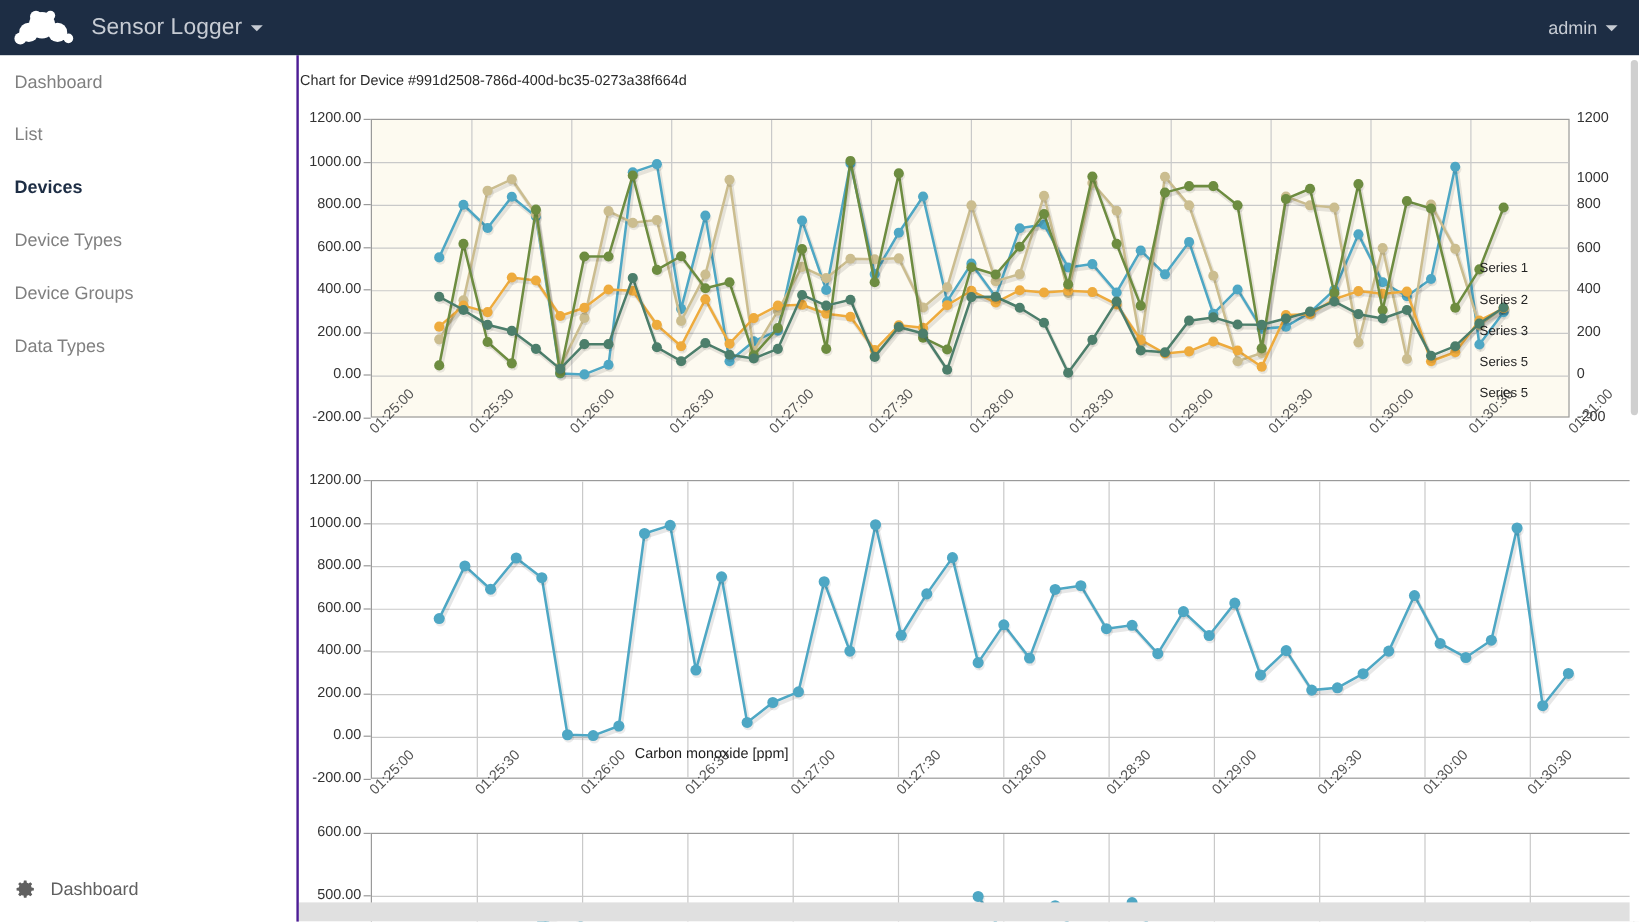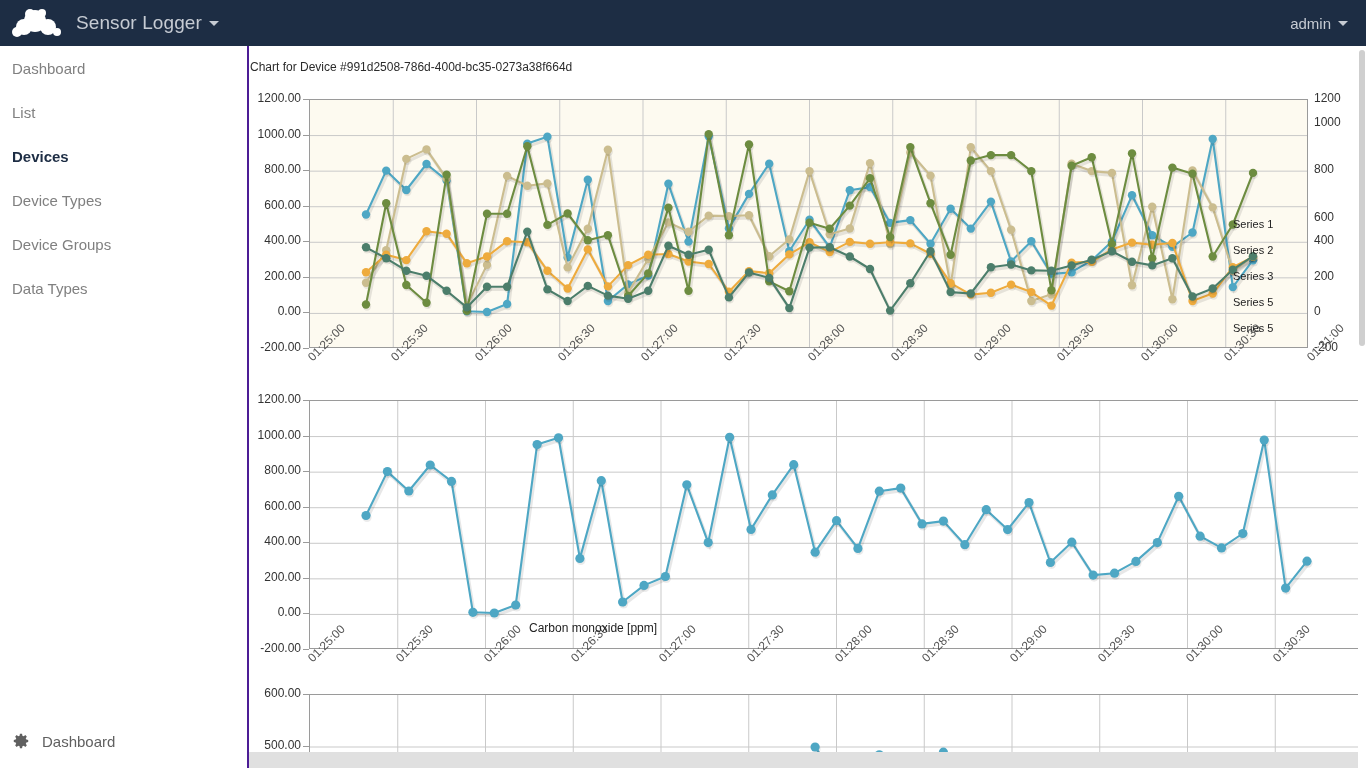--- a/index.html
+++ b/index.html
@@ -666,23 +666,23 @@
       <div class="axis-label" style="left: 0px; width: 52px; top: 116.143px;">800.00</div>
       <div style="position: absolute; background: rgb(154, 154, 154); width: 6px; height: 1px; left: 54px; top: 124.143px;"></div>
       <div class="axis-label" style="left: 0px; width: 52px; top: 80.5714px;">1000.00</div>
       <div style="position: absolute; background: rgb(154, 154, 154); width: 6px; height: 1px; left: 54px; top: 88.5714px;"></div>
       <div class="axis-label" style="left: 0px; width: 52px; top: 45px;">1200.00</div>
       <div style="position: absolute; background: rgb(154, 154, 154); width: 6px; height: 1px; left: 54px; top: 53px;"></div>
       <div class="axis-label axis-label-r" style="left: 1065px; top: 294px;">-200</div>
       <div class="axis-label axis-label-r" style="left: 1065px; top: 258.429px;">0</div>
       <div class="axis-label axis-label-r" style="left: 1065px; top: 222.857px;">200</div>
       <div class="axis-label axis-label-r" style="left: 1065px; top: 187.286px;">400</div>
-      <div class="axis-label axis-label-r" style="left: 1065px; top: 164px;">600</div>
+      <div class="axis-label axis-label-r" style="left: 1065px; top: 153px;">600</div>
       <div class="axis-label axis-label-r" style="left: 1065px; top: 116.143px;">800</div>
-      <div class="axis-label axis-label-r" style="left: 1065px; top: 69px;">1000</div>
+      <div class="axis-label axis-label-r" style="left: 1065px; top: 95px;">1000</div>
       <div class="axis-label axis-label-r" style="left: 1065px; top: 45px;">1200</div>
       <div class="xtick" style="left: 56px; top: 308px;">01:25:00</div>
       <div class="xtick" style="left: 139.25px; top: 308px;">01:25:30</div>
       <div class="xtick" style="left: 222.5px; top: 308px;">01:26:00</div>
       <div class="xtick" style="left: 305.75px; top: 308px;">01:26:30</div>
       <div class="xtick" style="left: 389px; top: 308px;">01:27:00</div>
       <div class="xtick" style="left: 472.25px; top: 308px;">01:27:30</div>
       <div class="xtick" style="left: 555.5px; top: 308px;">01:28:00</div>
       <div class="xtick" style="left: 638.75px; top: 308px;">01:28:30</div>
       <div class="xtick" style="left: 722px; top: 308px;">01:29:00</div>

